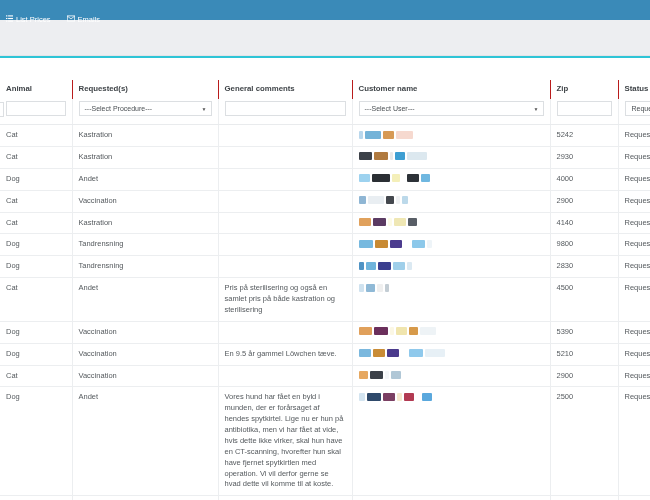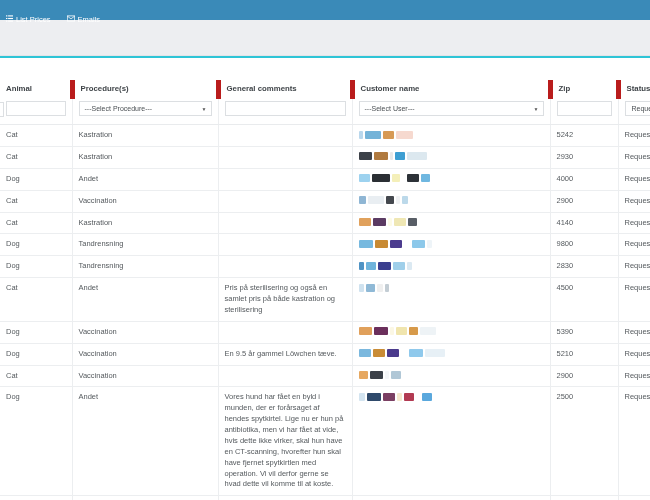--- a/index.html
+++ b/index.html
@@ -64,21 +64,21 @@
   table.grid col.c-zip      { width: 68px; }
   table.grid col.c-status   { width: 62px; }
 
   table.grid th {
     text-align: left;
     font-weight: bold;
     font-size: 7.8px;
     color: #3f4448;
     padding: 4px 6px 6px 6px;
     vertical-align: bottom;
-    border-right: 5px solid #b91c1c;
+    border-right: 1px solid #b91c1c;
     background: #fff;
   }
   table.grid tr.filter-row td {
     padding: 2px 6px 8px 6px;
     border-right: 1px solid #eceef0;
     border-bottom: 1px solid #e9ebed;
     vertical-align: top;
     background: #fff;
   }
   table.grid tbody td {
@@ -208,21 +208,21 @@
         <col class="c-animal">
           <col class="c-proc">
           <col class="c-comment">
         <col class="c-cust">
           <col class="c-zip">
           <col class="c-status">
       </colgroup>
       <thead>
         <tr>
           <th>Animal</th>
-          <th>Procedure(s)</th>
+          <th>Requested(s)</th>
           <th>General comments</th>
           <th>Customer name</th>
           <th>Zip</th>
           <th>Status</th>
         </tr>
         <tr class="filter-row">
           <td>
             <input class="txt" type="text" placeholder="" style="">
           </td>
           <td>

